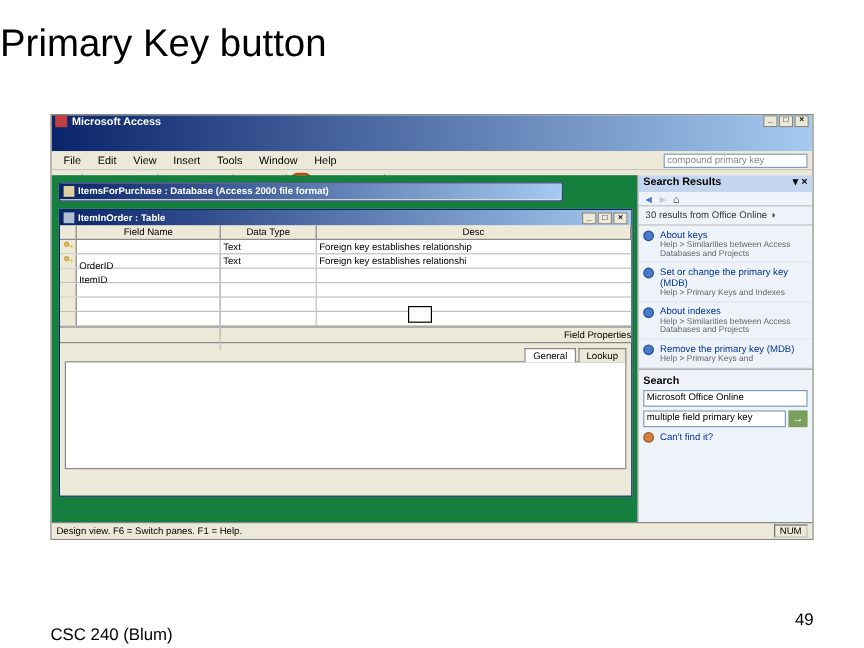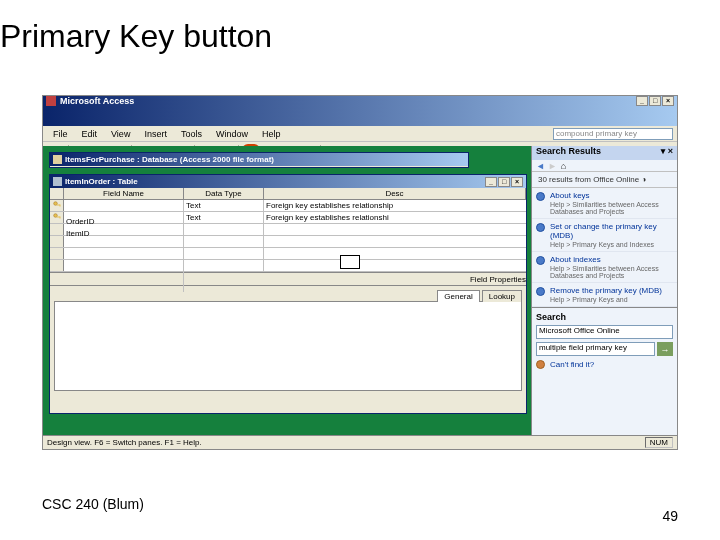--- a/index.html
+++ b/index.html
@@ -53,21 +53,21 @@
   .search-sec { padding: 4px; border-top: 1px solid #888; }
   .search-sec .lbl { font-weight: bold; font-size: 9px; margin-bottom: 3px; }
   .search-input-row { display: flex; gap: 2px; }
   .search-input { flex: 1; height: 14px; border: 1px solid #7f9db9; background: #fff; font-size: 8px; padding: 0 2px; }
   .go-btn { width: 16px; height: 14px; background: #7a9e5e; color: #fff; font-size: 9px; text-align: center; line-height: 14px; }
   .cant-find { color: #003399; font-size: 8px; margin-top: 4px; padding-left: 14px; position: relative; }
   .cant-find .ball { position: absolute; left: 0; top: 0; width: 9px; height: 9px; border-radius: 50%; background: #d08040; border: 1px solid #a06020; }
   .statusbar { position: absolute; left: 0; right: 0; bottom: 0; height: 14px; background: #ece9d8; border-top: 1px solid #888; display: flex; align-items: center; font-size: 8px; padding: 0 4px; }
   .statusbar .cell { border: 1px inset #c0c0c0; padding: 0 4px; margin-left: 2px; height: 11px; line-height: 10px; }
   .statusbar .right { margin-left: auto; display: flex; }
-  .footer-left { position: absolute; left: 42px; bottom: 28px; font-size: 14px; }
+  .footer-left { position: absolute; left: 42px; bottom: 4px; font-size: 14px; }
   .footer-right { position: absolute; right: 42px; bottom: 16px; font-size: 14px; margin-top: 44px; }
 </style>
 </head>
 <body>
 <div class="slide">
 
 <h1 class="slide-title">Primary Key button</h1>
 
 <div class="screenshot">
   <div class="titlebar">

